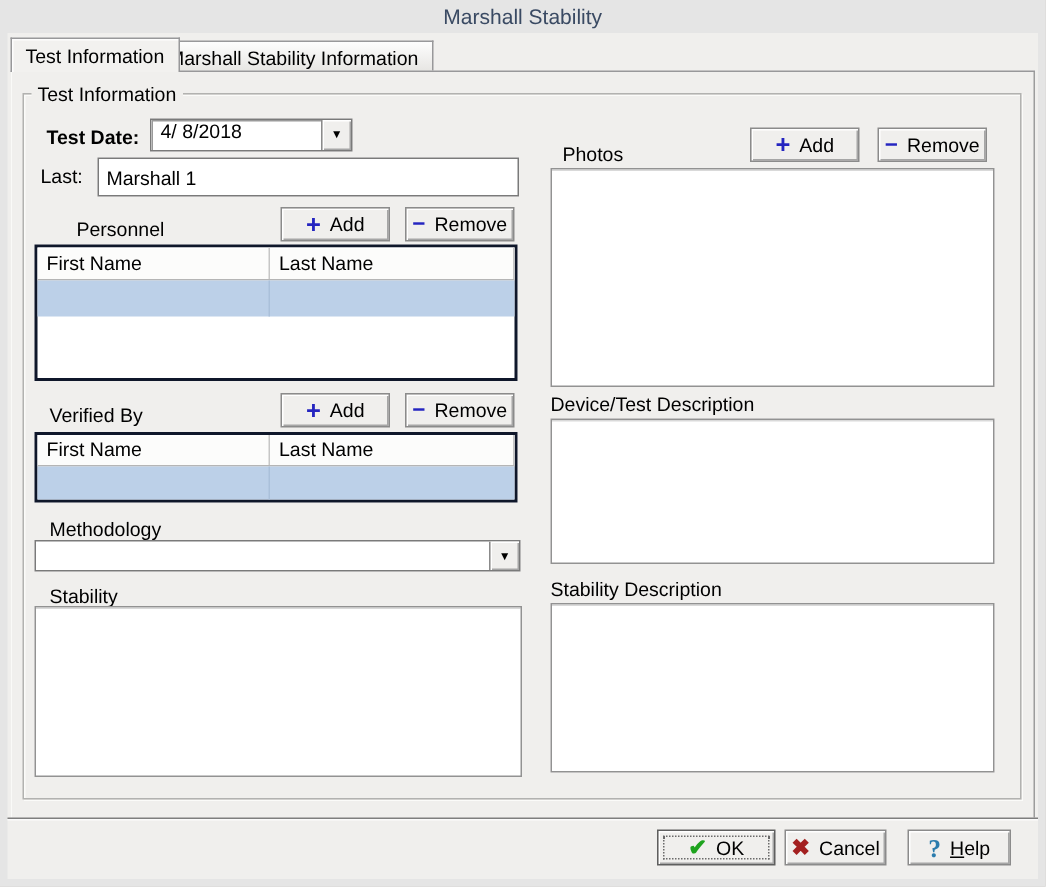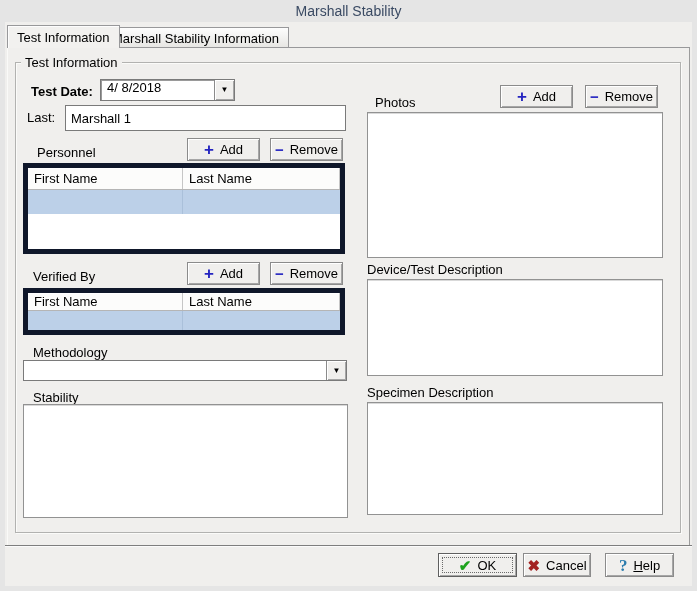--- a/index.html
+++ b/index.html
@@ -44,21 +44,21 @@
 
   
   .combo { display:flex; align-items:flex-start;gap:24px; }
   .combo-text { flex:1; padding-left:6px; }
   .drop-btn { width:20px; align-self:stretch; display:flex; align-items:center; justify-content:center;
               background:#f0efed; border-left:1px solid #8b8b8b;
               box-shadow:inset 1px 1px 0 #fff, inset -1px -1px 0 #a6a6a6; }
   .arrow { font-size:8px; line-height:1; color:#000; }
 
   
-  .grid { background:#fff; border:5px solid #0f172a; display:flex; flex-direction:column; }
+  .grid { background:#fff; border:2px solid #0f172a; display:flex; flex-direction:column; }
   .grid-head { display:flex; height:22px; background:#fcfcfb; border-bottom:1px solid #b5b5b5; }
   .grid-th { display:flex; align-items:center; padding-left:6px; border-right:1px solid #c6c6c6;
              box-shadow:inset 0 1px 0 #fff; }
   .col1 { width:155px; } .col2 { flex:1; }
   .grid-row-sel { display:flex; height:24px; background:#bcd0e8; }
   .grid-row-sel .cell1 { width:155px; border-right:1px solid #aac0da; }
   .grid-row-sel .cell2 { flex:1; }
 
   
   .sep { position:absolute; left:5px; top:545px; width:687px; height:2px;
@@ -97,21 +97,21 @@
   <div class="abs field combo" style="left:100px; top:79px; width:135px; height:22px; box-shadow:inset 1px 1px 0 #9a9a9a;">
     <span class="combo-text">4/ 8/2018</span>
     <span class="drop-btn">
       <span class="arrow">▼</span>
     </span>
   </div>
 
   <div class="abs lbl" style="left:27px; top:110px;">Last:</div>
   <input class="abs field" style="left: 65px; top: 105px; width: 281px; height: 20px;" value="Marshall 1">
 
-  <div class="abs lbl" style="left:37px; top:145px;">Personnel</div>
+  <div class="abs lbl" style="left:51px; top:145px;">Personnel</div>
   <div class="abs btn3d" style="left:187px; top:138px; width:73px; height:23px;">
     <span class="ico-plus">+</span>
     <span>Add</span>
   </div>
   <div class="abs btn3d" style="left:270px; top:138px; width:73px; height:23px;">
     <span class="ico-minus">−</span>
     <span>Remove</span>
   </div>
   <div class="abs grid" style="left:23px; top:163px; width:322px; height:91px;">
     <div class="grid-head">
@@ -162,21 +162,21 @@
   </div>
   <div class="abs btn3d" style="left:585px; top:85px; width:73px; height:23px;">
     <span class="ico-minus">−</span>
     <span>Remove</span>
   </div>
   <div class="abs fieldta" style="left:367px; top:112px; width:296px; height:146px; background:#fff; border:1px solid #929292; box-shadow:inset 0 1px 0 #d9d9d9;"></div>
 
   <div class="abs lbl" style="left:367px; top:262px;">Device/Test Description</div>
   <textarea class="abs fieldta" style="left: 367px; top: 279px; width: 296px; height: 97px;"></textarea>
 
-  <div class="abs lbl" style="left:367px; top:385px;">Specimen Description</div>
+  <div class="abs lbl" style="left:367px; top:385px;">Stability Description</div>
   <textarea class="abs fieldta" style="left: 367px; top: 402px; width: 296px; height: 113px;"></textarea>
 
   <div class="sep"></div>
 
   <div class="footer-btn btn3d" style="left:438px; width:79px; border-color:#5f5f5f;">
     <div class="focus-rect"></div>
     <span class="ok-check">✔</span>
     <span>OK</span>
   </div>
   <div class="footer-btn btn3d" style="left:523px; width:68px;">

